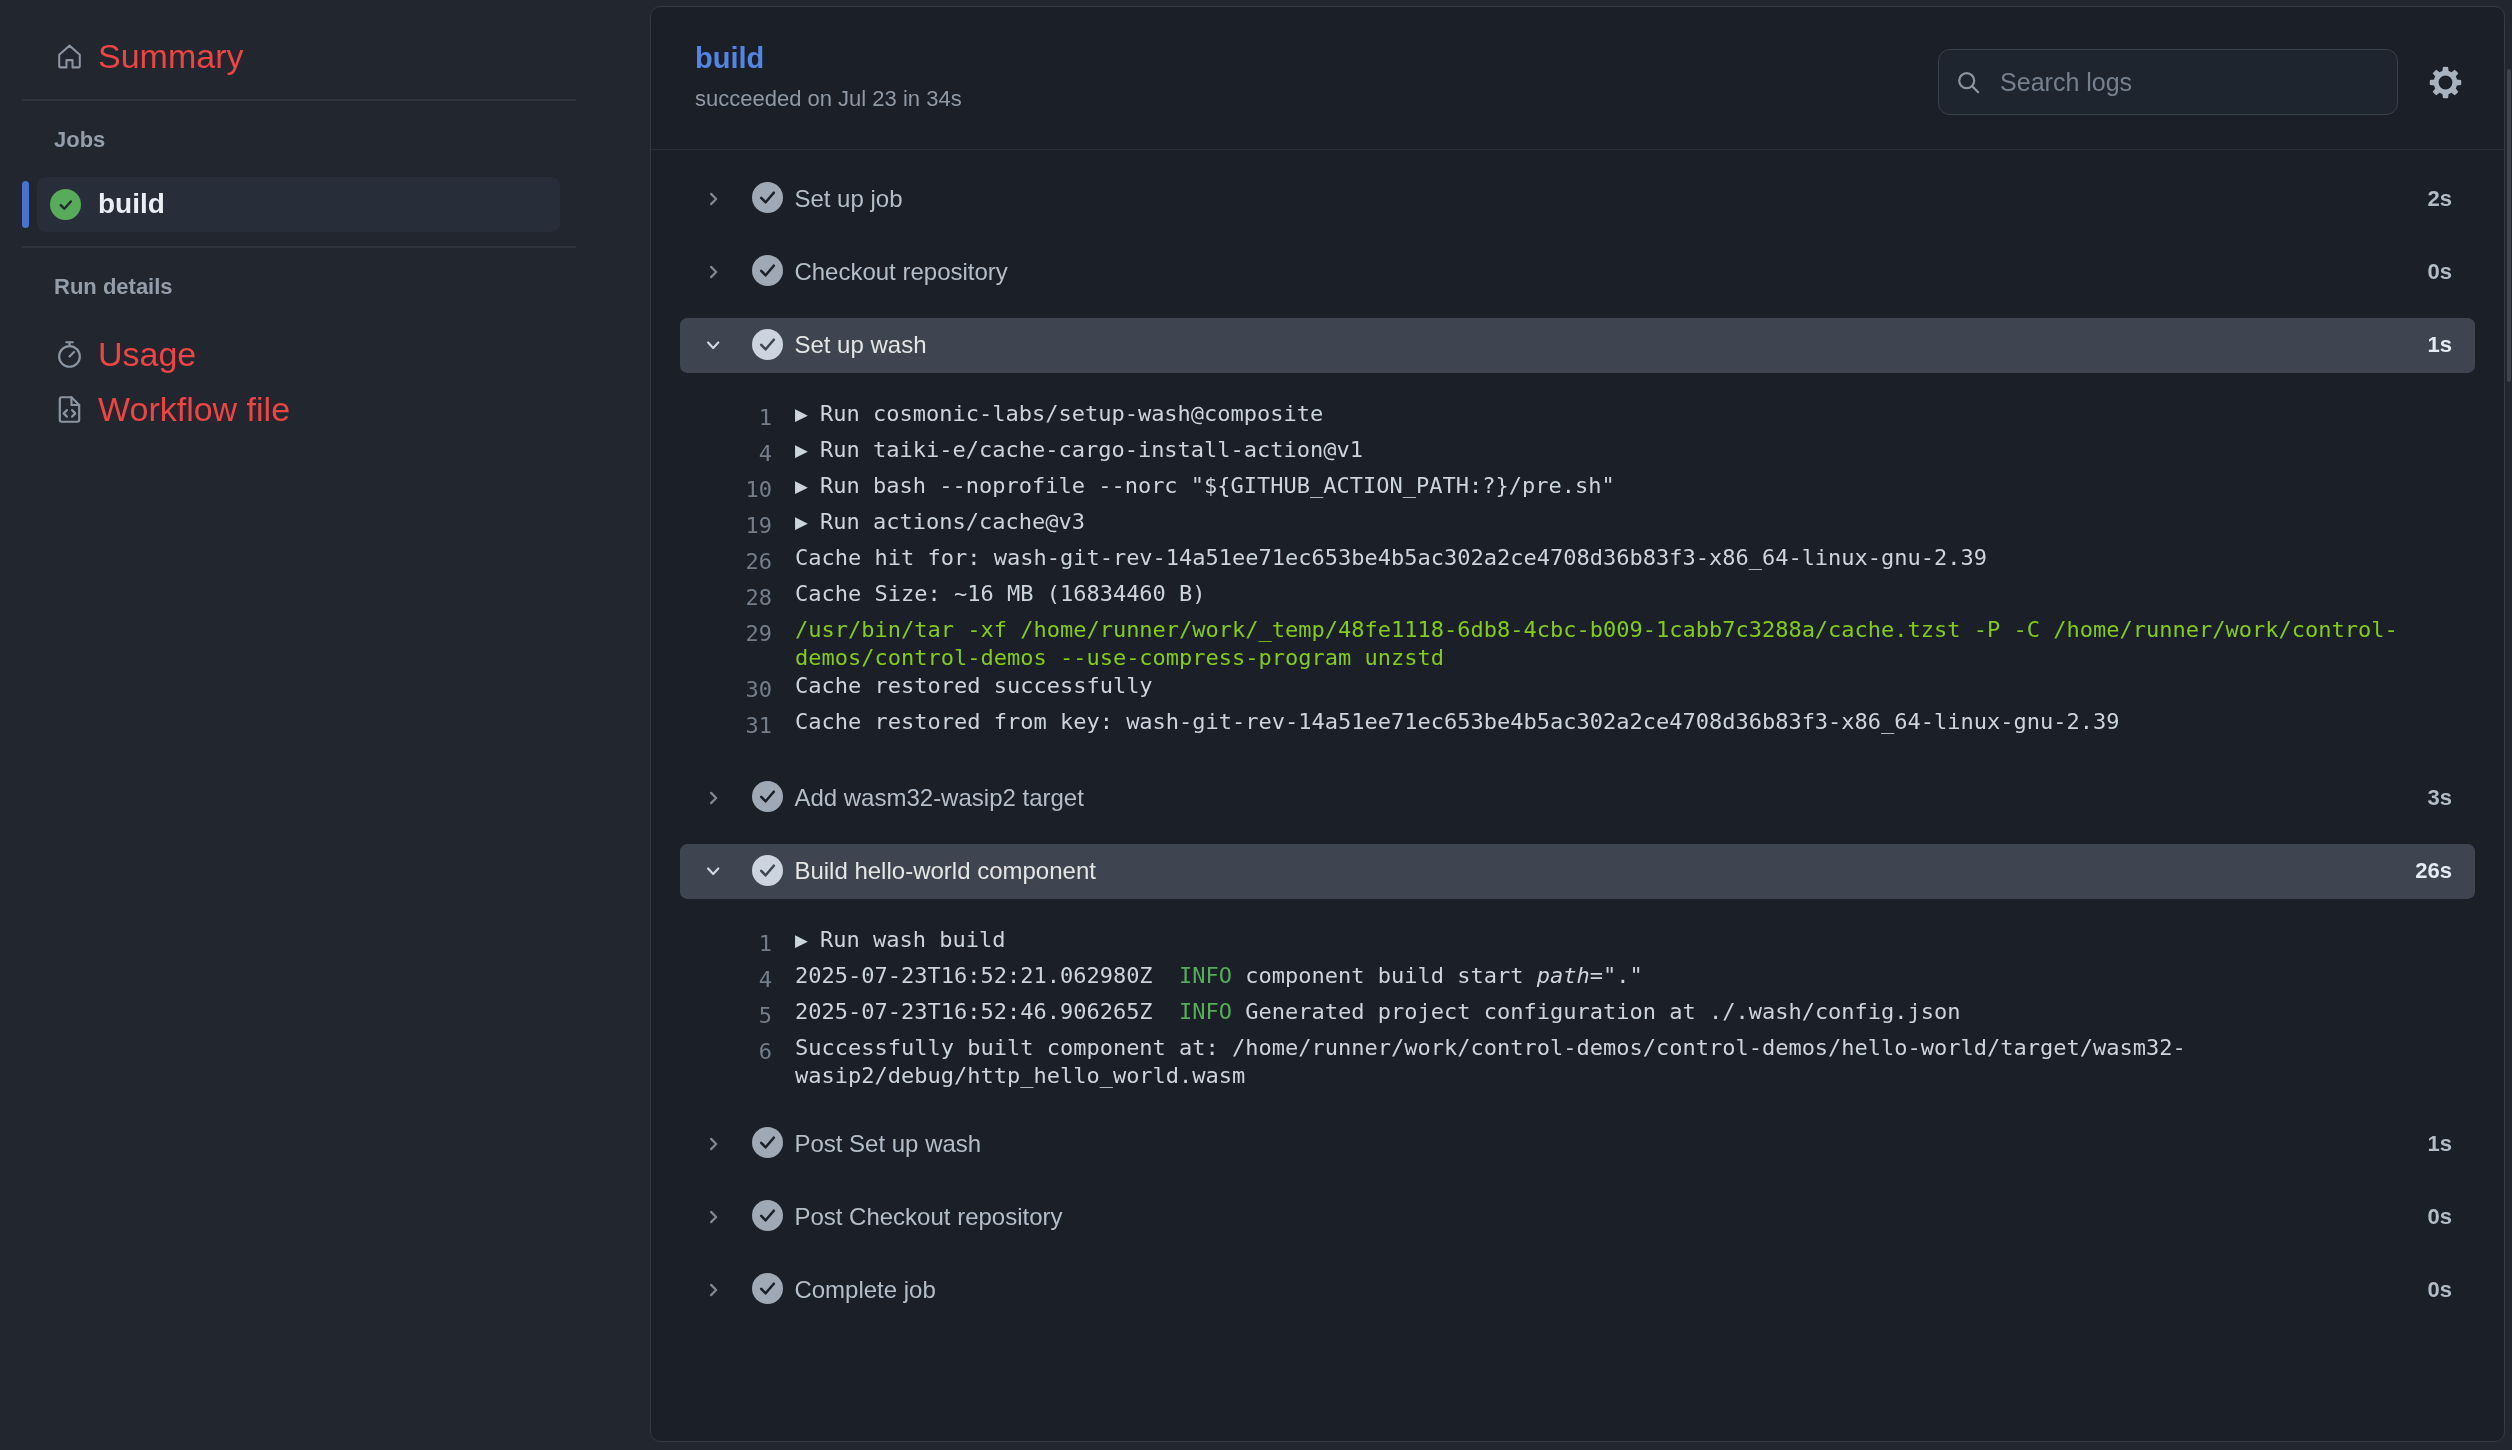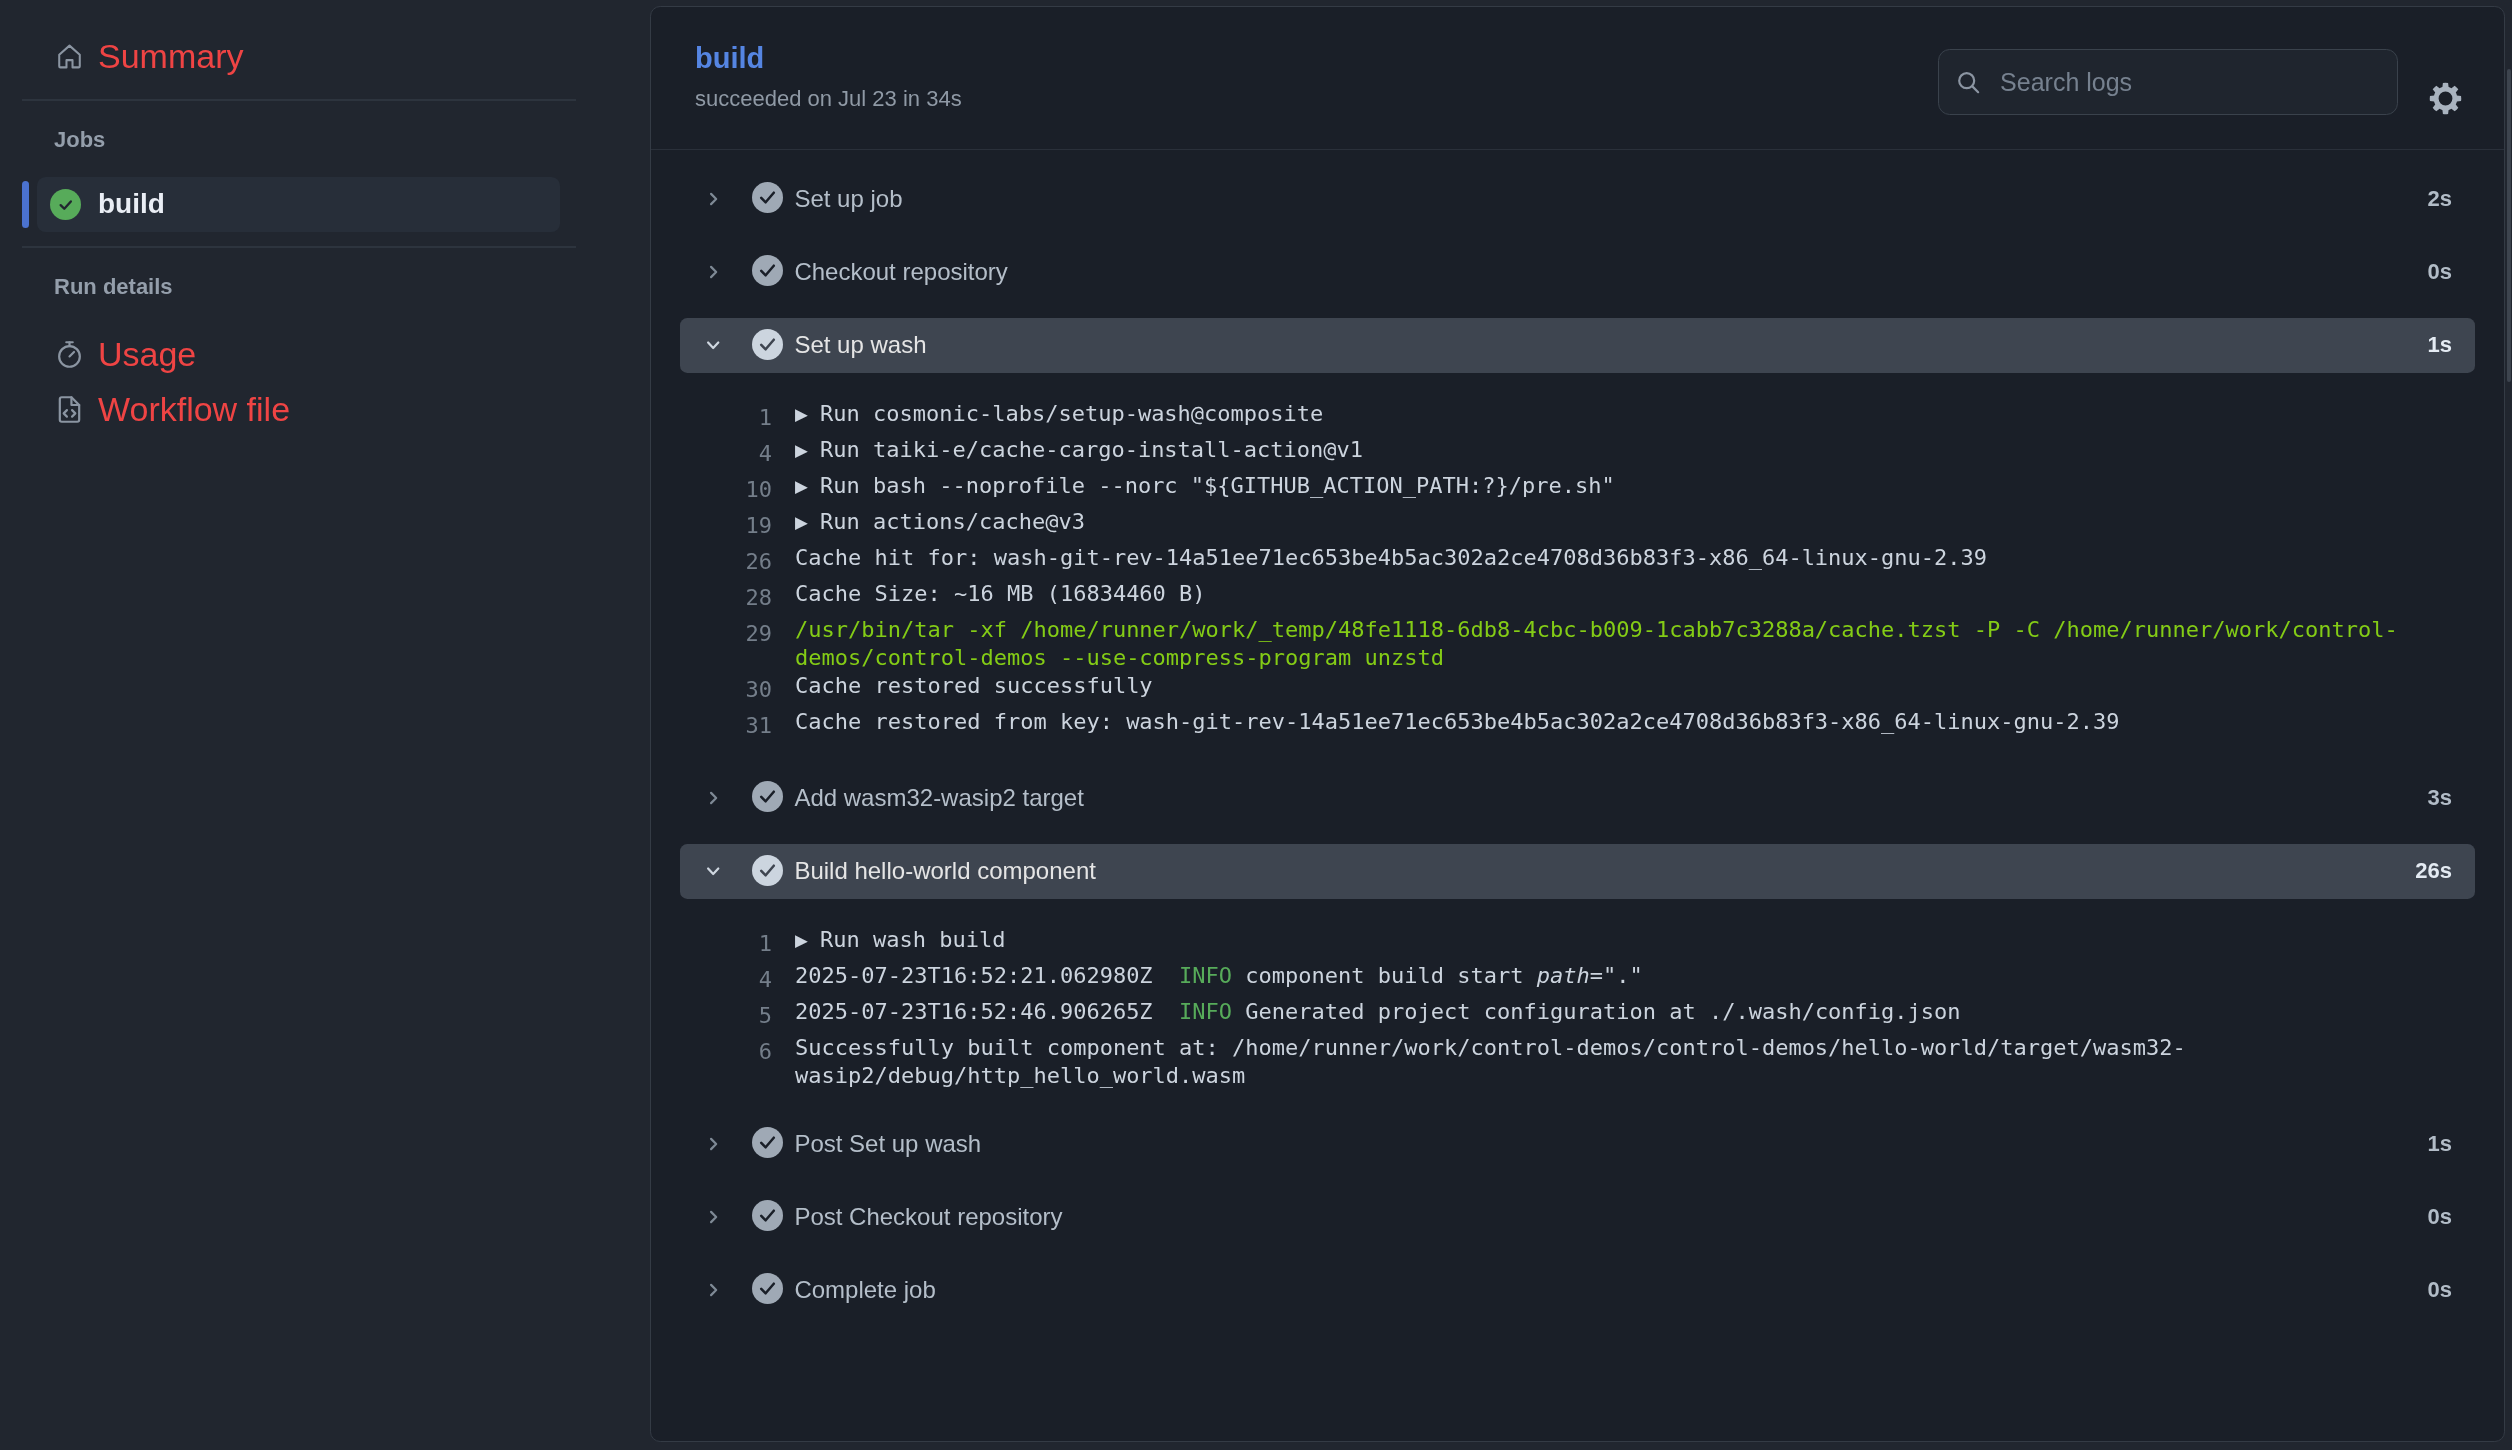--- a/index.html
+++ b/index.html
@@ -28,21 +28,21 @@
   .job-label { font-size:28px; font-weight:700; color:#eaeef5; margin-left:16.7px; }
   .rd-group { margin-top:27px; }
 
   
   .card { position:absolute; left:650px; top:5.8px; width:1855px; height:1436px;
     background:#1a1f28; border:1.5px solid #343b45; border-radius:10.2px; overflow:hidden; }
   .card-header { height:143px; display:flex; align-items:flex-start; justify-content:space-between;
     border-bottom:1.5px solid #2a303a; padding:35px 42px 0 44px; }
   .job-title { font-size:29px; font-weight:700; color:#5585e2; text-decoration:none; display:inline-block; cursor:pointer; }
   .job-sub { font-size:22px; color:#8f99a5; margin-top:11.7px; }
-  .header-right { display:flex; align-items:flex-end; margin-top:7.3px; }
+  .header-right { display:flex; align-items:center; margin-top:7.3px; }
   .search-box { width:460px; height:66px; background:#1f252e; border:1.5px solid #3a424c; border-radius:11.7px;
     display:flex; align-items:center; padding:0 17.5px 0 14.6px; }
   .search-box .icon { margin-right:17.5px; display:flex; }
   .search-input { flex:1; background:transparent; border:none; outline:none; font-family:"Liberation Sans",sans-serif;
     font-size:25px; color:#cdd4dd; }
   .search-input::placeholder { color:#76818f; }
   .gear-btn { margin-left:31px; display:flex; align-items:center; cursor:pointer; }
 
   
   .steps { padding-top:12.4px; }

